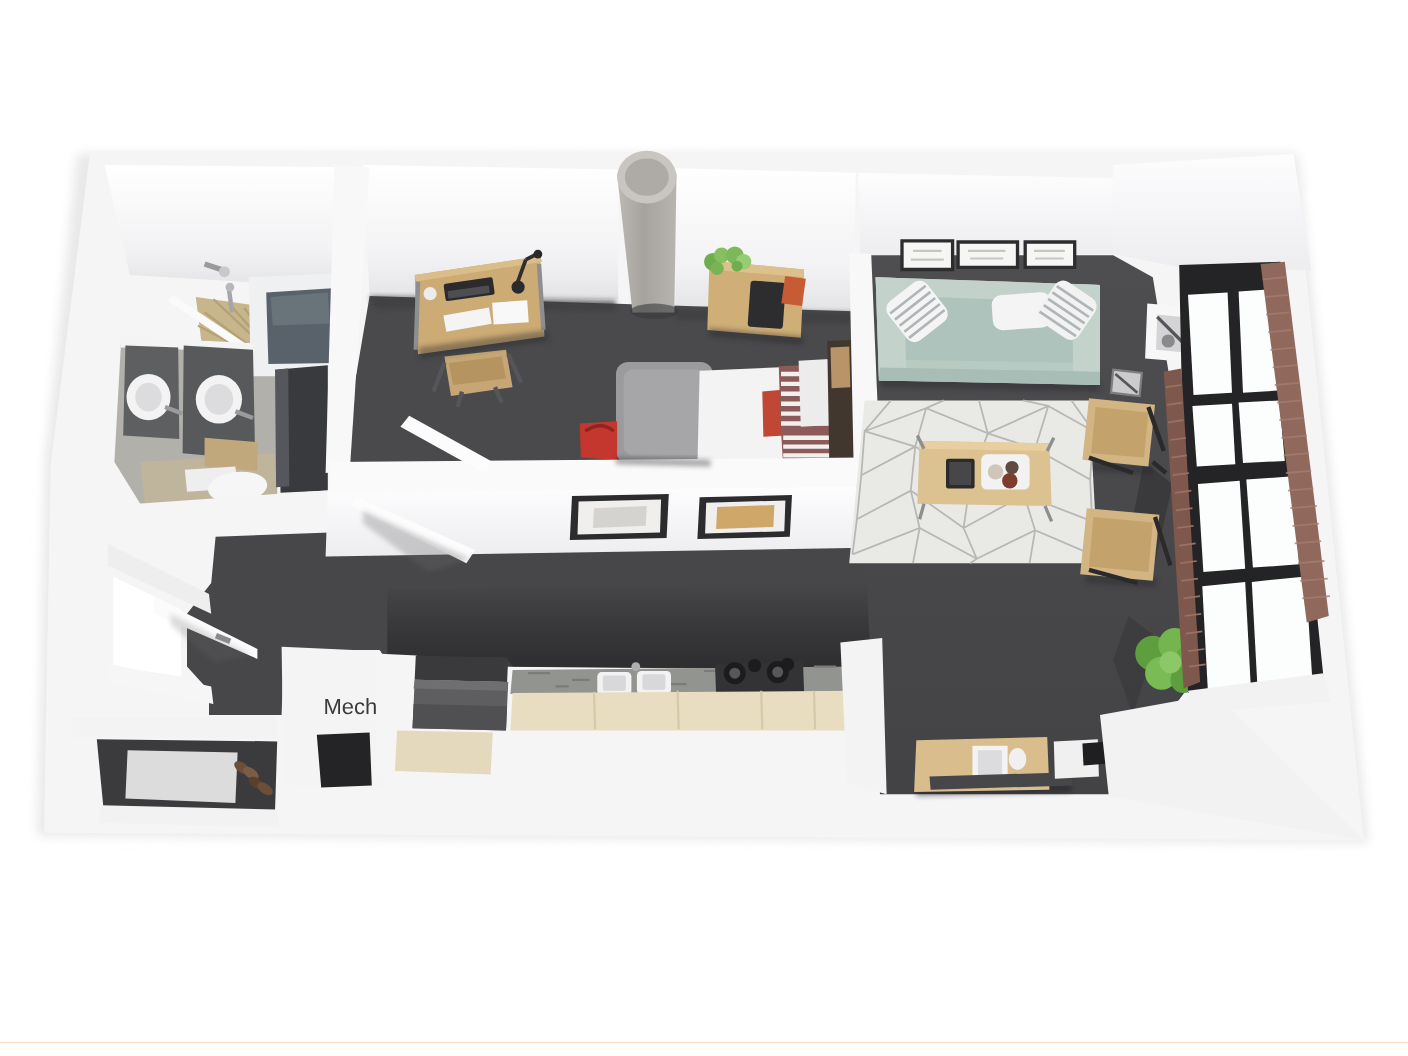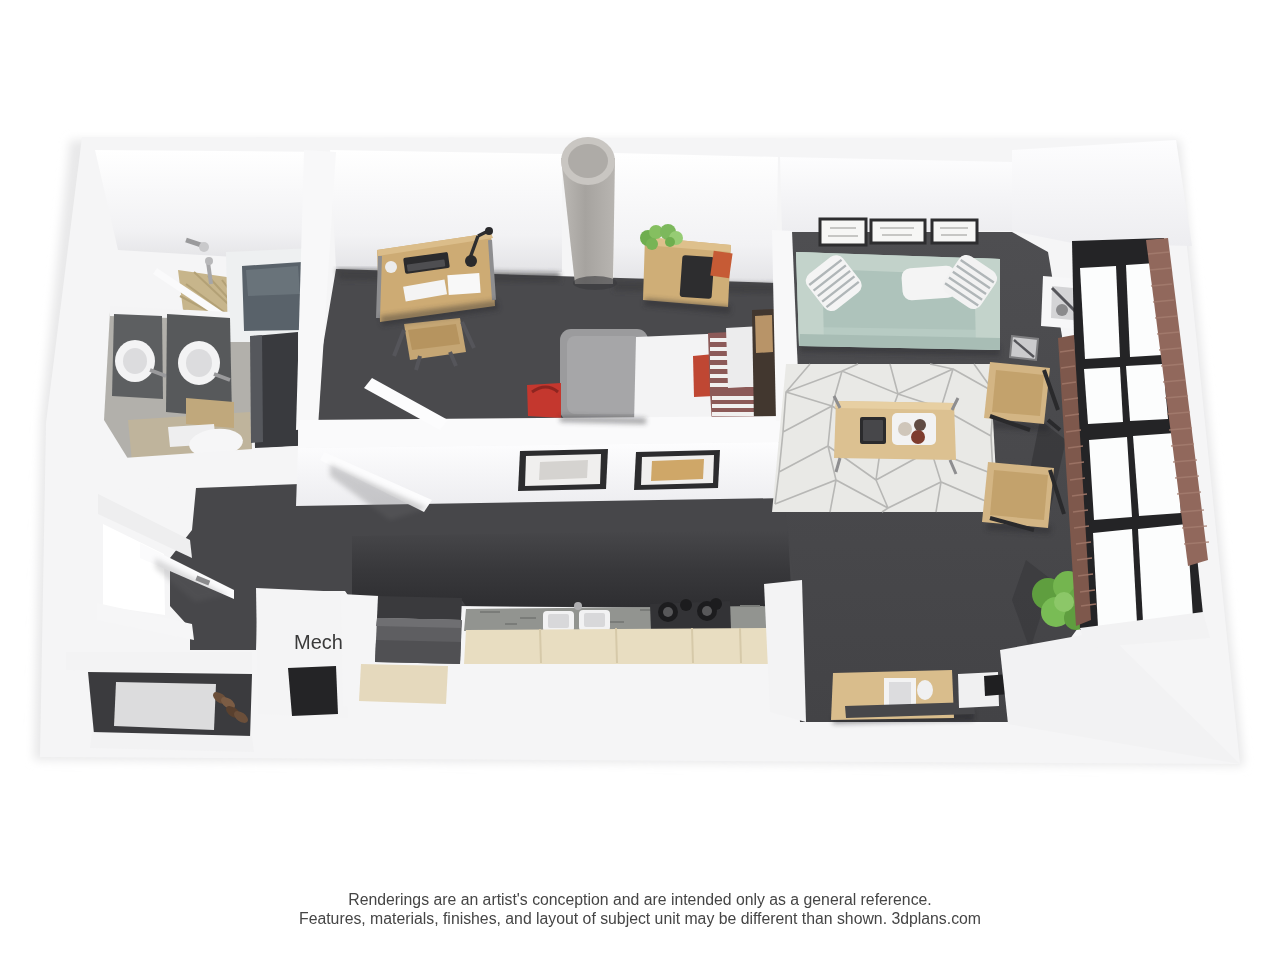--- a/index.html
+++ b/index.html
@@ -412,14 +412,13 @@
 
 <g>
 <polygon points="1058,338 1074,335 1091,620 1076,626" fill="#7e584c"></polygon>
 <path d="M1060,352 l14,-2 M1061,368 l14,-2 M1062,384 l14,-2 M1064,400 l14,-2 M1065,416 l14,-2 M1066,432 l15,-2 M1068,448 l15,-2 M1069,464 l15,-2 M1070,480 l15,-2 M1072,496 l15,-2 M1073,512 l15,-2 M1074,528 l15,-2 M1076,544 l15,-2 M1077,560 l15,-2 M1078,576 l15,-2 M1080,592 l15,-2 M1081,606 l15,-2" stroke="#9a7264" stroke-width="1.6"></path>
 </g>
 
 <polygon points="1080,628 1203,612 1210,638 1086,648" fill="#f2f2f3"></polygon>
 
 </svg>
 
-<div class="disclaimer">Renderings are an artist's conception and are intended only as a general reference.<br>Features, materials, finishes, and layout of subject unit may be different than shown. 3dplans.com</div>
 </div>
 
 </body></html>

